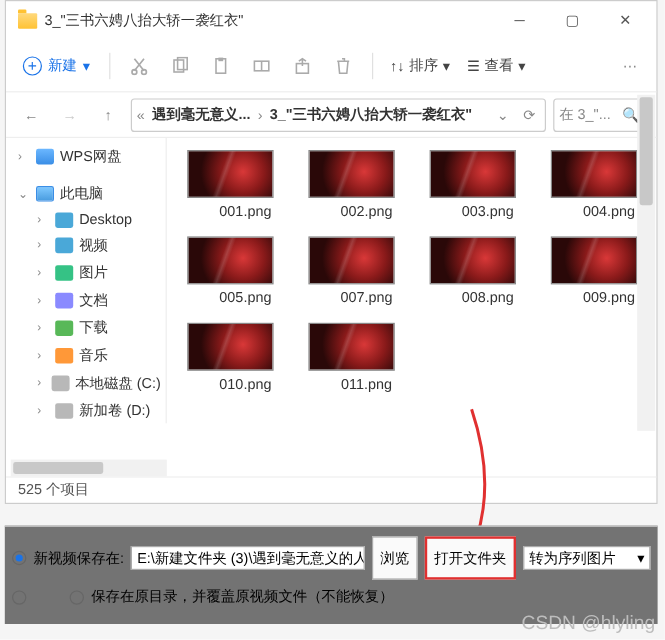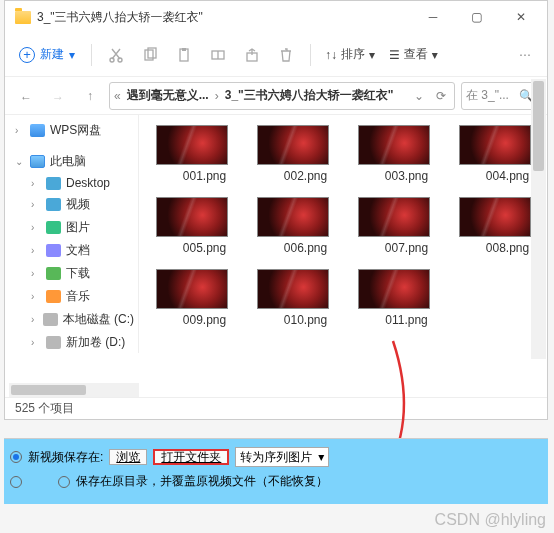--- a/index.html
+++ b/index.html
@@ -45,28 +45,28 @@
 .grid { display: grid; grid-template-columns: repeat(4, 1fr); gap: 14px 4px; }
 .thumb { display: flex; flex-direction: column; align-items: center; gap: 4px; }
 .thimg { width: 72px; height: 40px; background: radial-gradient(circle at 65% 45%, #d93838 0%, #8a1a1a 35%, #2a0808 70%); border: 1px solid #888; position: relative; }
 .thimg::after { content: ""; position: absolute; inset: 0; background: linear-gradient(110deg, transparent 40%, rgba(255,255,255,0.15) 44%, transparent 48%); }
 .thlabel { color: #333; font-size: 12px; margin-left: 26px; }
 .scroll-v { position: absolute; right: 1px; top: 78px; width: 15px; height: 280px; background: #f1f1f1; }
 .scroll-v .thumb-bar { position: absolute; left: 2px; top: 2px; width: 11px; height: 90px; background: #c8c8c8; border-radius: 2px; }
 .scroll-h { position: absolute; left: 4px; bottom: 22px; width: 130px; height: 14px; background: #f1f1f1; }
 .scroll-h .thumb-bar { position: absolute; left: 2px; top: 2px; width: 75px; height: 10px; background: #c8c8c8; border-radius: 2px; }
 .status { height: 22px; border-top: 1px solid #eee; padding: 2px 10px; color: #555; font-size: 11px; margin-top: 44px; }
-.bottompanel { position: absolute; left: 4px; top: 438px; width: 544px; background: #7dd3fc; padding: 8px 6px; border-top: 1px solid #ccc; }
+.bottompanel { position: absolute; left: 4px; top: 438px; width: 544px; background: #737373; padding: 8px 6px; border-top: 1px solid #ccc; }
 .brow { display: flex; align-items: center; gap: 6px; margin-bottom: 6px; }
 .radio { width: 12px; height: 12px; border: 1px solid #666; border-radius: 50%; display: inline-flex; align-items: center; justify-content: center; flex-shrink: 0; }
 .radio.on::after { content: ""; width: 6px; height: 6px; background: #1a73e8; border-radius: 50%; }
 .pathbox { flex: 1; min-width: 0; background: #fff; border: 1px solid #aaa; height: 20px; padding: 1px 4px; overflow: hidden; white-space: nowrap; }
-.btn { background: #fafafa; border: 1px solid #aaa; padding: 1px 6px; height: 16px; display: flex; align-items: center; text-decoration: underline; }
+.btn { background: #fafafa; border: 1px solid #aaa; padding: 1px 6px; height: 36px; display: flex; align-items: center; }
 .btn.red { border: 2px solid #e03030; }
-.sel { background: #fff; border: 1px solid #aaa; height: 20px; padding: 1px 4px; display: flex; align-items: center; gap: 6px; }
+.sel { background: #fff; border: 1px solid #aaa; height: 20px; padding: 1px 4px; display: flex; align-items: center; gap: 18px; }
 .arrow { position: absolute; left: 358px; top: 336px; pointer-events: none; }
 .arrow svg { overflow: visible; }
 .watermark { position: absolute; right: 8px; bottom: 4px; color: #bdbdbd; font-size: 16px; }
 </style>
 </head>
 <body>
 
 <div class="window">
   <div class="titlebar">
     <div class="folder-ic"></div>
@@ -233,24 +233,20 @@
           <div class="thumb">
             <div class="thimg"></div>
             <div class="thlabel">004.png</div>
           </div>
           <div class="thumb">
             <div class="thimg"></div>
             <div class="thlabel">005.png</div>
           </div>
           <div class="thumb">
             <div class="thimg"></div>
-            <div class="thlabel">006.png</div>
-          </div>
-          <div class="thumb">
-            <div class="thimg"></div>
             <div class="thlabel">007.png</div>
           </div>
           <div class="thumb">
             <div class="thimg"></div>
             <div class="thlabel">008.png</div>
           </div>
           <div class="thumb">
             <div class="thimg"></div>
             <div class="thlabel">009.png</div>
           </div>
@@ -286,20 +282,21 @@
         </marker>
       </defs>
       <path d="M35,5 Q60,80 28,138" stroke="#e03030" stroke-width="2.5" fill="none" marker-end="url(#ah)"></path>
     </svg>
 </div>
 
 <div class="bottompanel">
   <div class="brow">
     <span class="radio on"></span>
     <span>新视频保存在:</span>
+    <div class="pathbox">E:\新建文件夹 (3)\遇到毫无意义的人</div>
     <div class="btn">
         <span>浏览</span>
       </div>
     <div class="btn red">
         <span>打开文件夹</span>
       </div>
     <div class="sel">
         <span>转为序列图片</span>
         <span>▾</span>
       </div>

